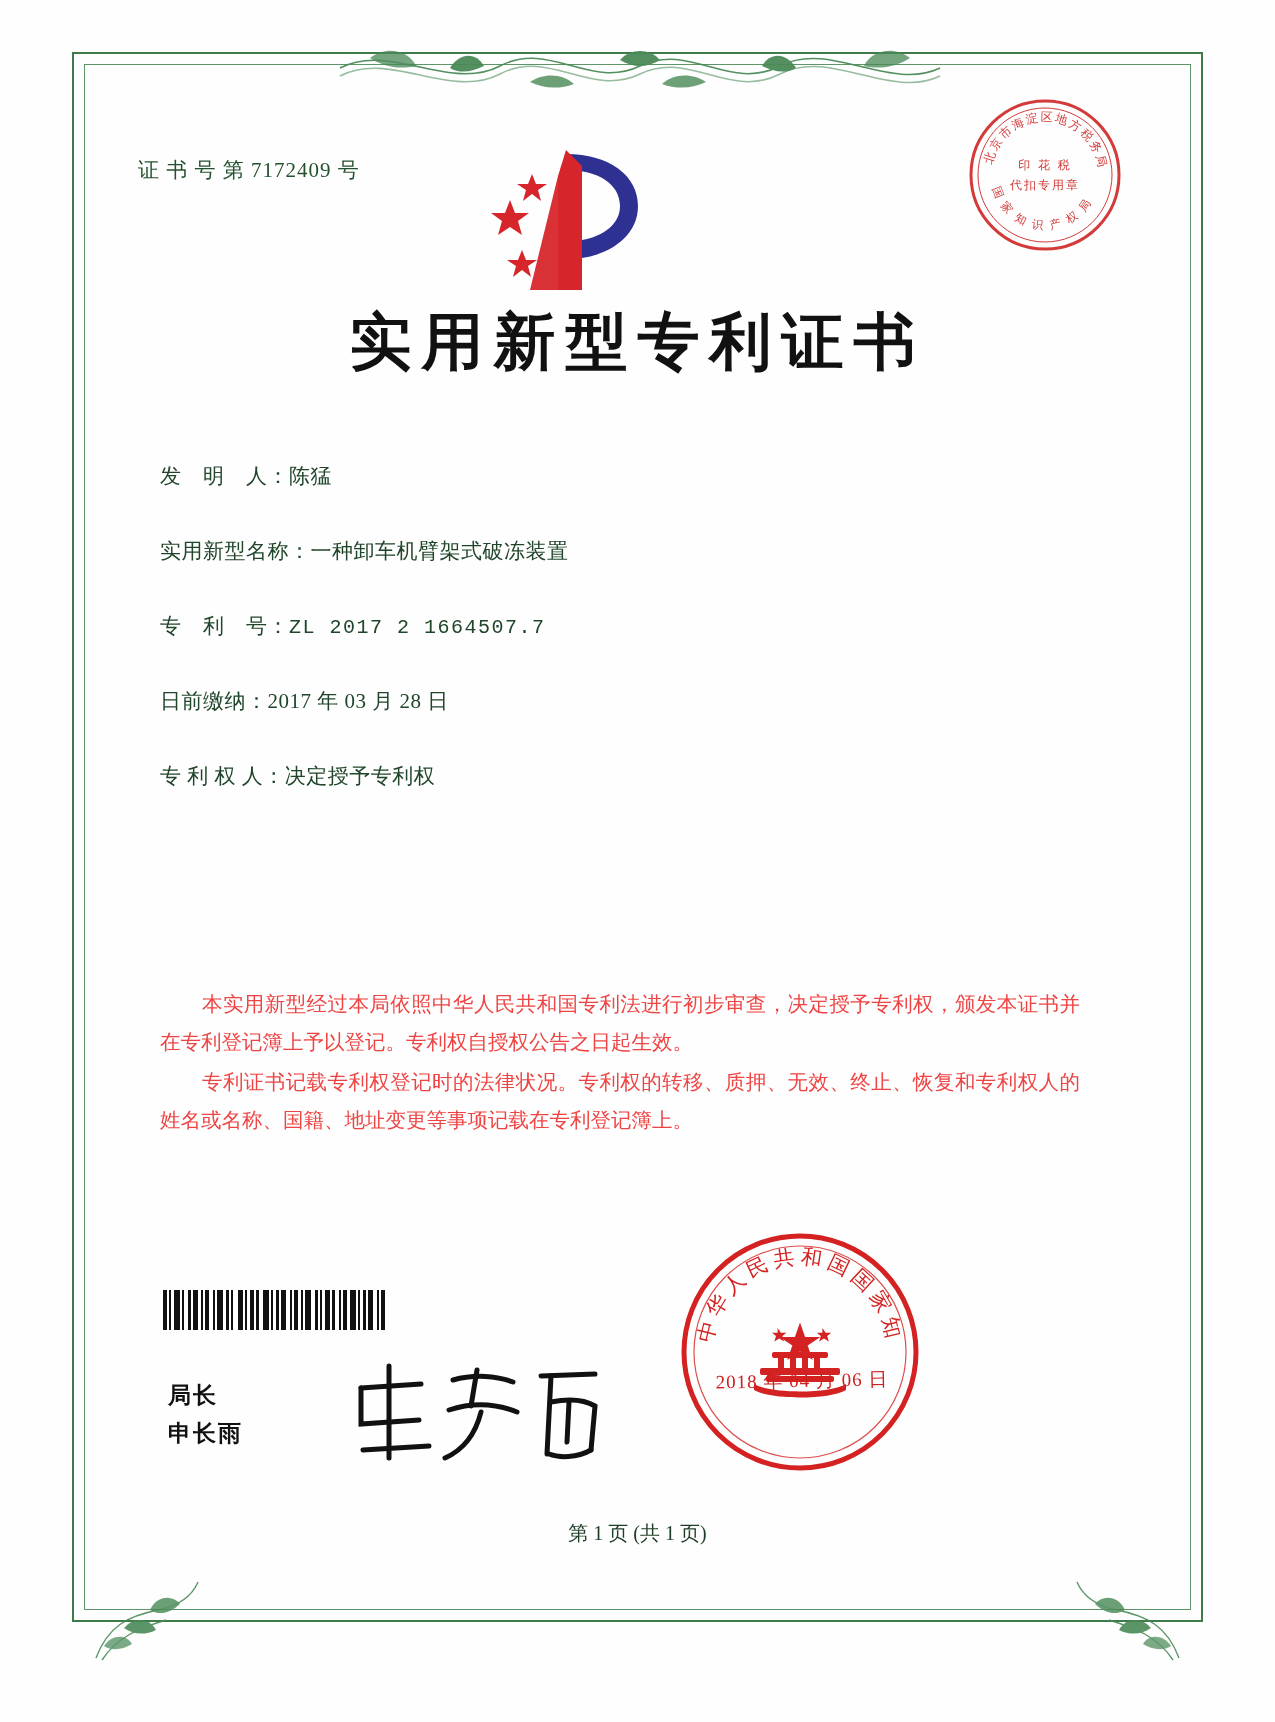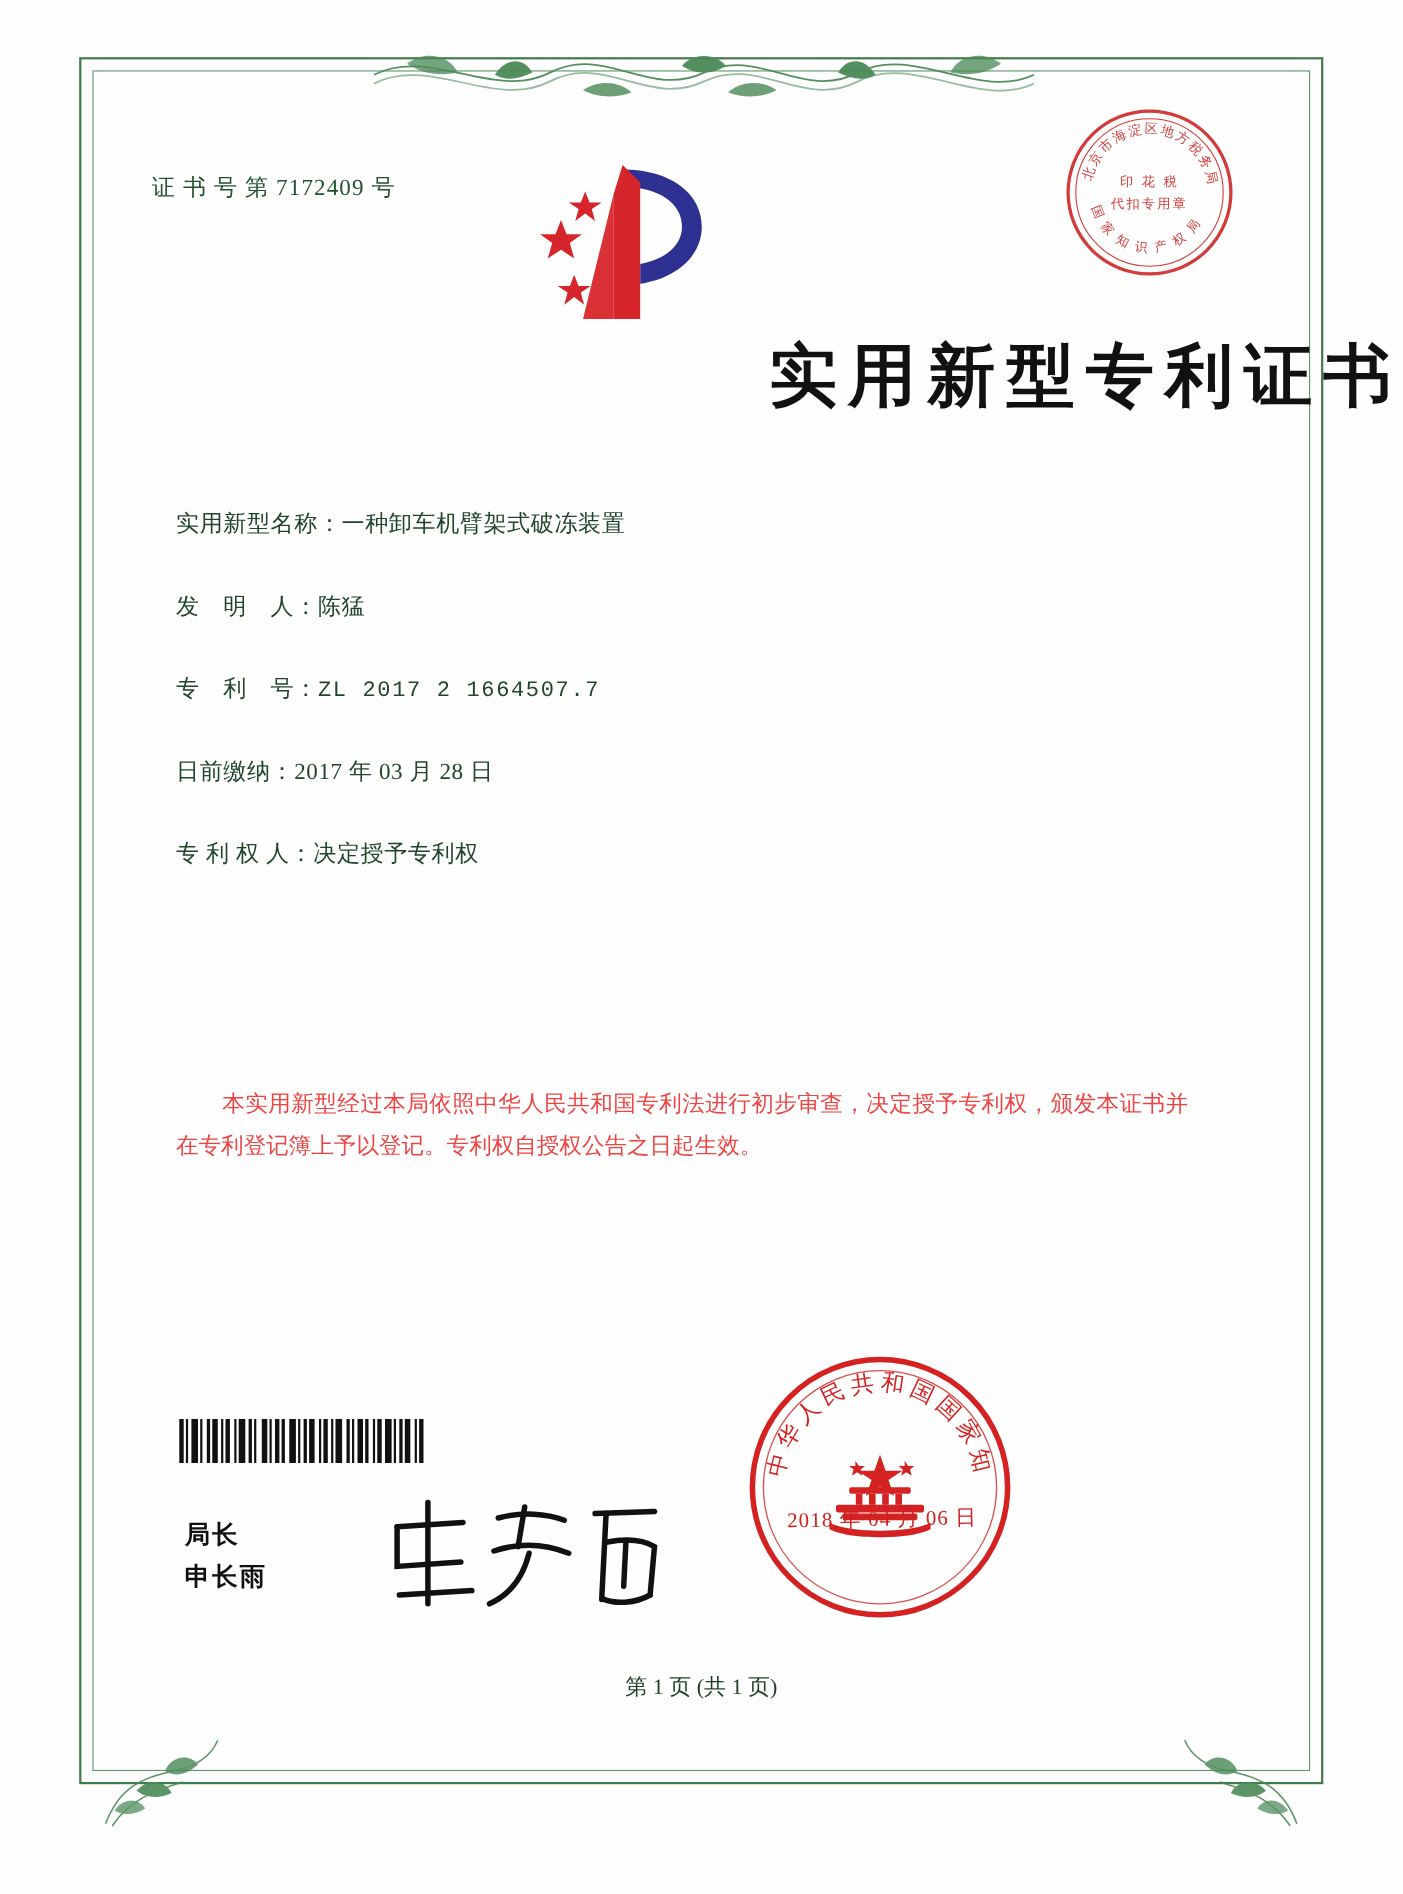--- a/index.html
+++ b/index.html
@@ -96,21 +96,21 @@
     top: 95px;
     width: 160px;
     height: 160px;
   }
 
   
   .doc-title {
     position: absolute;
     left: 0; right: 0;
     top: 300px;
-    text-align: right;
+    text-align: center;
     font-size: 62px;
     font-weight: bold;
     letter-spacing: 10px;
     color: #111;
     font-family: "DejaVu Serif", "Liberation Serif", serif;
   }
 
   
   .fields {
     position: absolute;
@@ -295,38 +295,39 @@
       </text>
       <text x="80" y="74" text-anchor="middle" font-size="12" fill="#d33a3a" font-family="'DejaVu Serif',serif" letter-spacing="2">印 花 税</text>
       <text x="80" y="94" text-anchor="middle" font-size="12" fill="#d33a3a" font-family="'DejaVu Serif',serif" letter-spacing="2">代扣专用章</text>
     </svg>
   </div>
 
   <div class="doc-title">实用新型专利证书</div>
 
   <div class="fields">
     <div class="field-row">
-      <span class="lbl">实用新型名称：</span><span class="val">一种卸车机臂架式破冻装置</span>
+      <span class="lbl">发　明　人：</span><span class="val">陈猛</span>
     </div>
     <div class="field-row">
-      <span class="lbl">发　明　人：</span><span class="val">陈猛</span>
+      <span class="lbl">实用新型名称：</span><span class="val">一种卸车机臂架式破冻装置</span>
     </div>
     <div class="field-row mono">
       <span class="lbl">专　利　号：</span><span class="val">ZL 2017 2 1664507.7</span>
     </div>
     <div class="field-row">
       <span class="lbl">日前缴纳：</span><span class="val">2017 年 03 月 28 日</span>
     </div>
     <div class="field-row">
       <span class="lbl">专 利 权 人：</span><span class="val">决定授予专利权</span>
     </div>
   </div>
 
   <div class="body-text">
     <p>本实用新型经过本局依照中华人民共和国专利法进行初步审查，决定授予专利权，颁发本证书并在专利登记簿上予以登记。专利权自授权公告之日起生效。</p>
+    <p>专利证书记载专利权登记时的法律状况。专利权的转移、质押、无效、终止、恢复和专利权人的姓名或名称、国籍、地址变更等事项记载在专利登记簿上。</p>
   </div>
 
   <div class="barcode">
     <i style="width:4px"></i>
       <i style="width:2px;background:transparent"></i>
     <i style="width:2px"></i>
       <i style="width:3px;background:transparent"></i>
     <i style="width:6px"></i>
       <i style="width:2px;background:transparent"></i>
     <i style="width:2px"></i>

